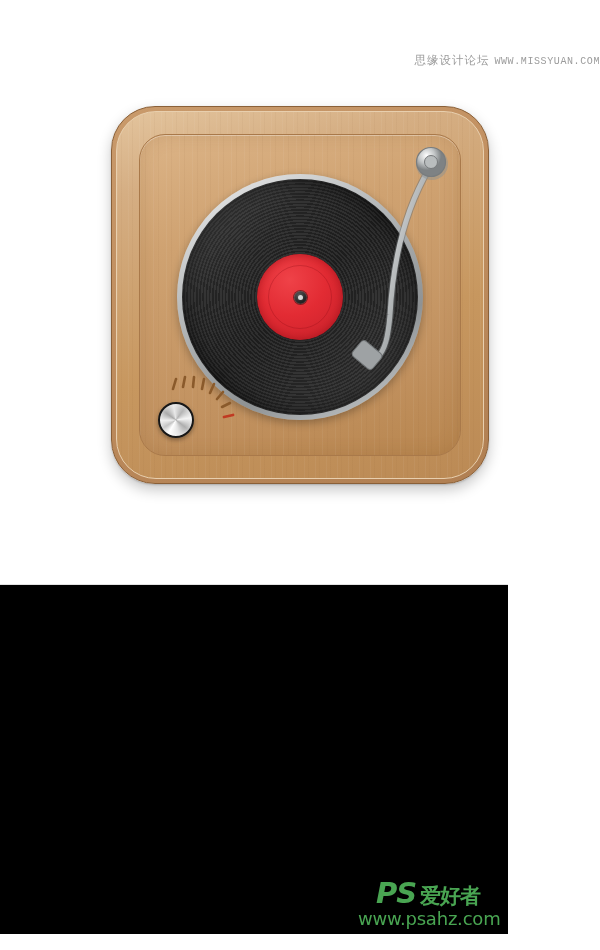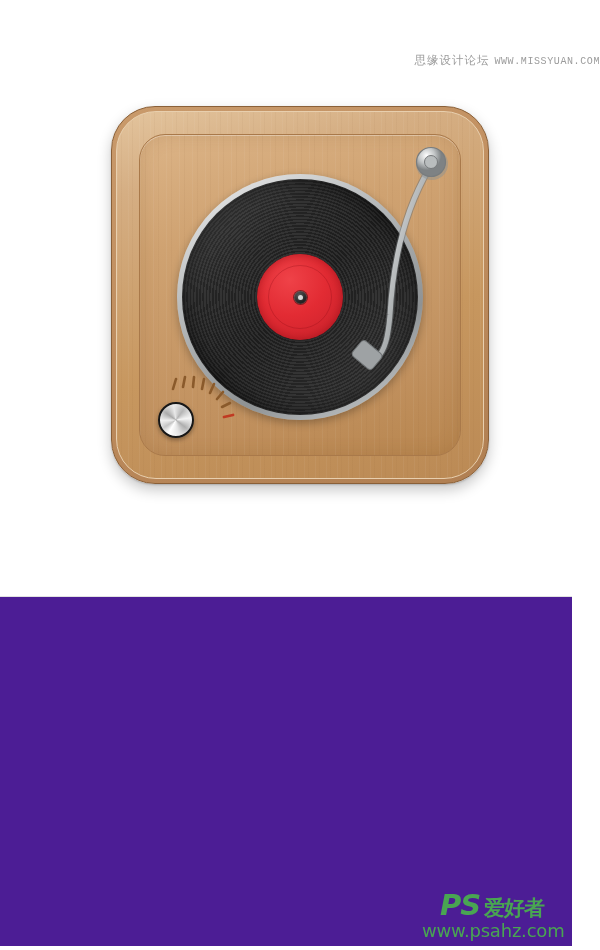--- a/index.html
+++ b/index.html
@@ -139,23 +139,23 @@
     background: conic-gradient(from 210deg,
       #ffffff 0deg, #c4c4c4 28deg, #efefef 58deg, #a9a9a9 95deg,
       #e9e9e9 140deg, #b5b5b5 186deg, #f4f4f4 232deg, #aeaeae 278deg,
       #e3e3e3 320deg, #ffffff 360deg);
     border: 2.5px solid #171717;
     box-shadow: 0 2px 4px rgba(0,0,0,0.35), inset 0 0 5px rgba(255,255,255,0.55);
   }
 
   
   .grey-area {
-    position: absolute; left: 0; top: 596px;
-    width: 572px; height: 350px;
-    background: #4c1d95;
+    position: absolute; left: 0; top: 584px;
+    width: 508px; height: 350px;
+    background: #000000;
     border-top: 1px solid #e2e2e2;
   }
   .watermark-bottom {
     position: absolute; right: 10px; bottom: 8px;
     width: 140px; height: 48px;
     color: #49a552;
     font-family: "DejaVu Sans", sans-serif;
     text-align: center;
   }
   .wmb-row1 { font-size: 29px; font-weight: bold; line-height: 30px; letter-spacing: -1px; }

